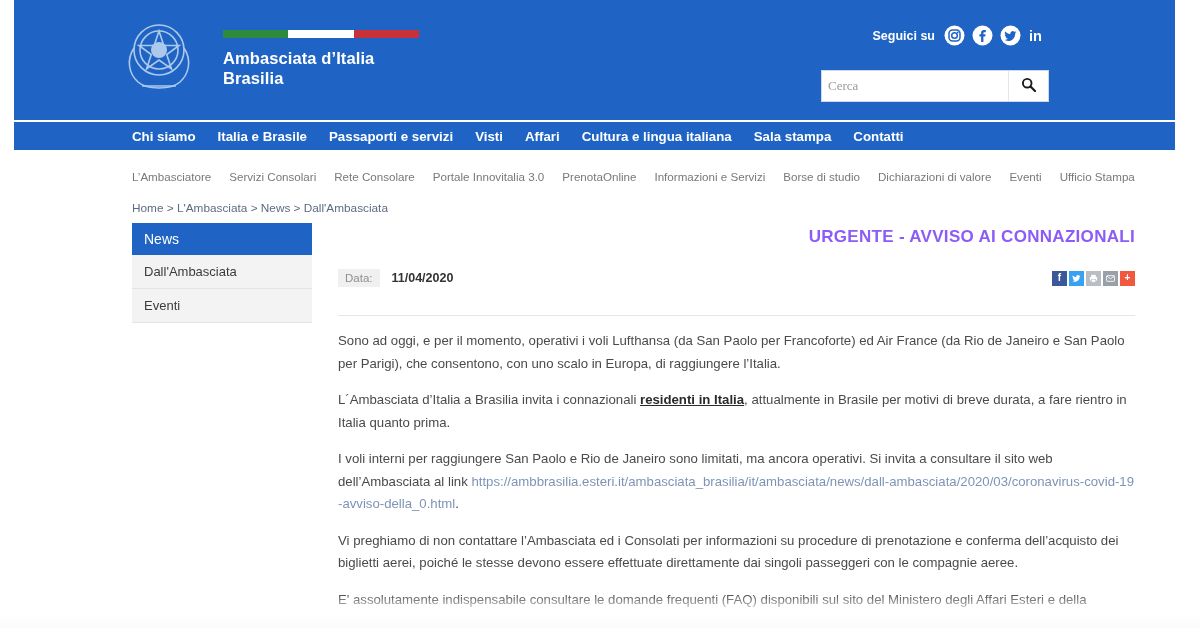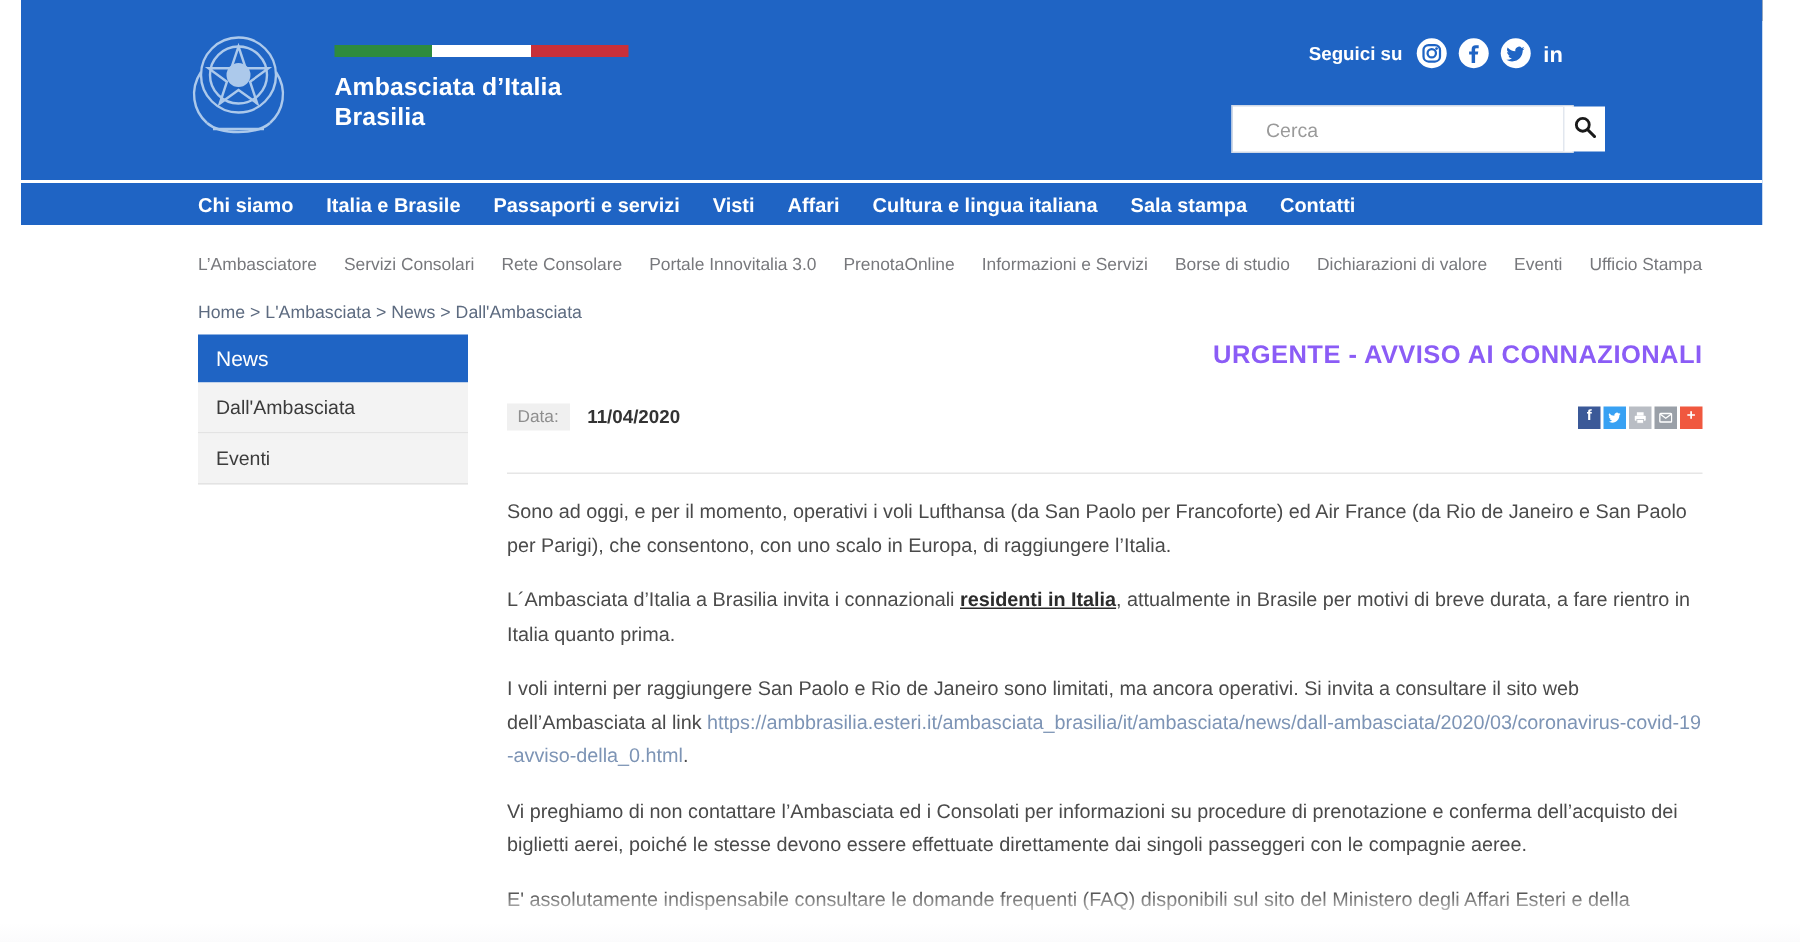--- a/index.html
+++ b/index.html
@@ -102,24 +102,24 @@
     height: 32px;
     display: flex;
     background: #ffffff;
     border: 1px solid #cfd8e6;
     box-sizing: border-box;
   }
   .search-input {
     flex: 1 1 auto;
     border: 0;
     outline: 0;
-    font-family: Liberation Sans, sans-serif;
+    font-family: Liberation Serif, serif;
     font-size: 13px;
     color: #555;
-    padding: 0 22px;
+    padding: 0 6px;
     background: transparent;
   }
   .search-input::placeholder { color: #9a9a9a; }
   .search-btn {
     width: 40px;
     border: 0;
     border-left: 1px solid #e2e7ef;
     background: #ffffff;
     cursor: pointer;
     display: flex;

